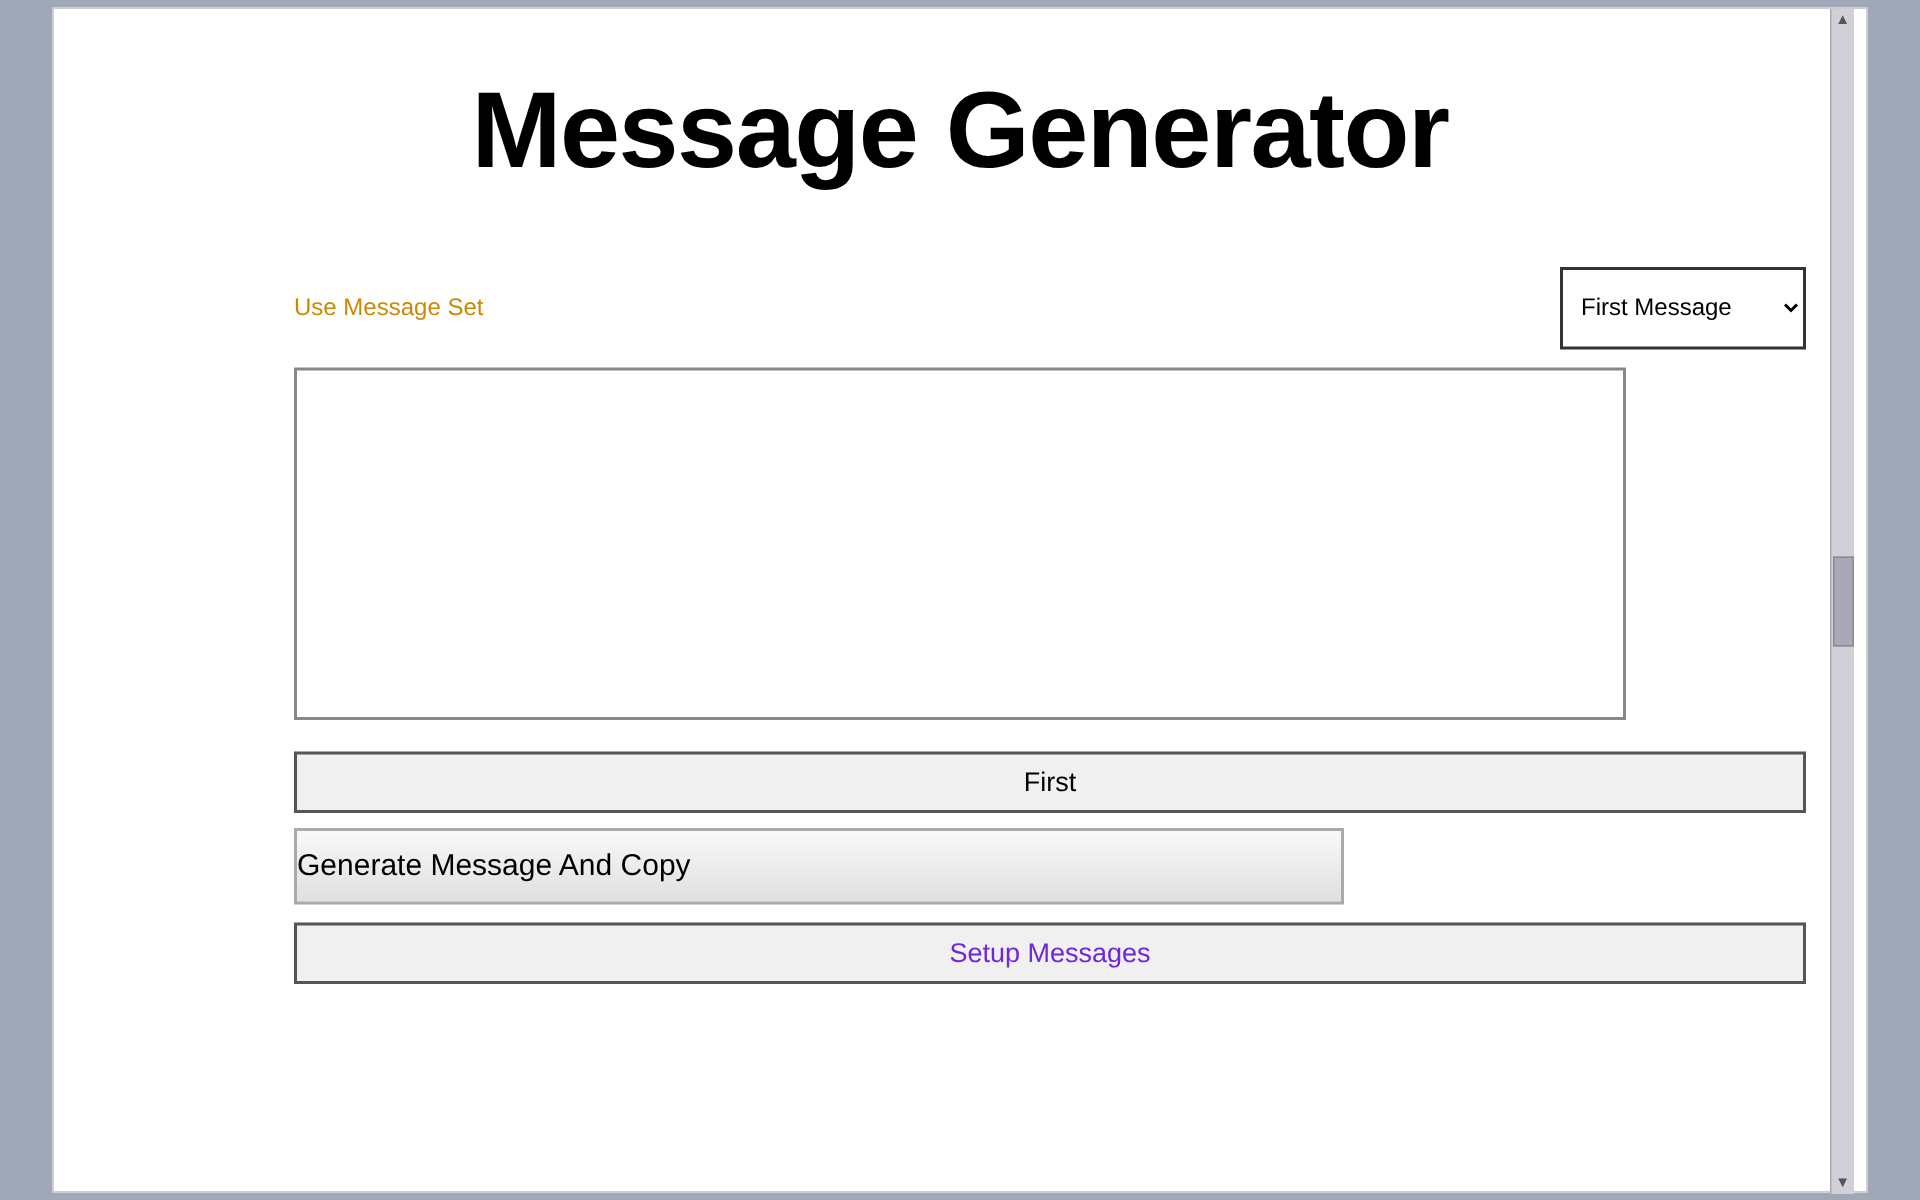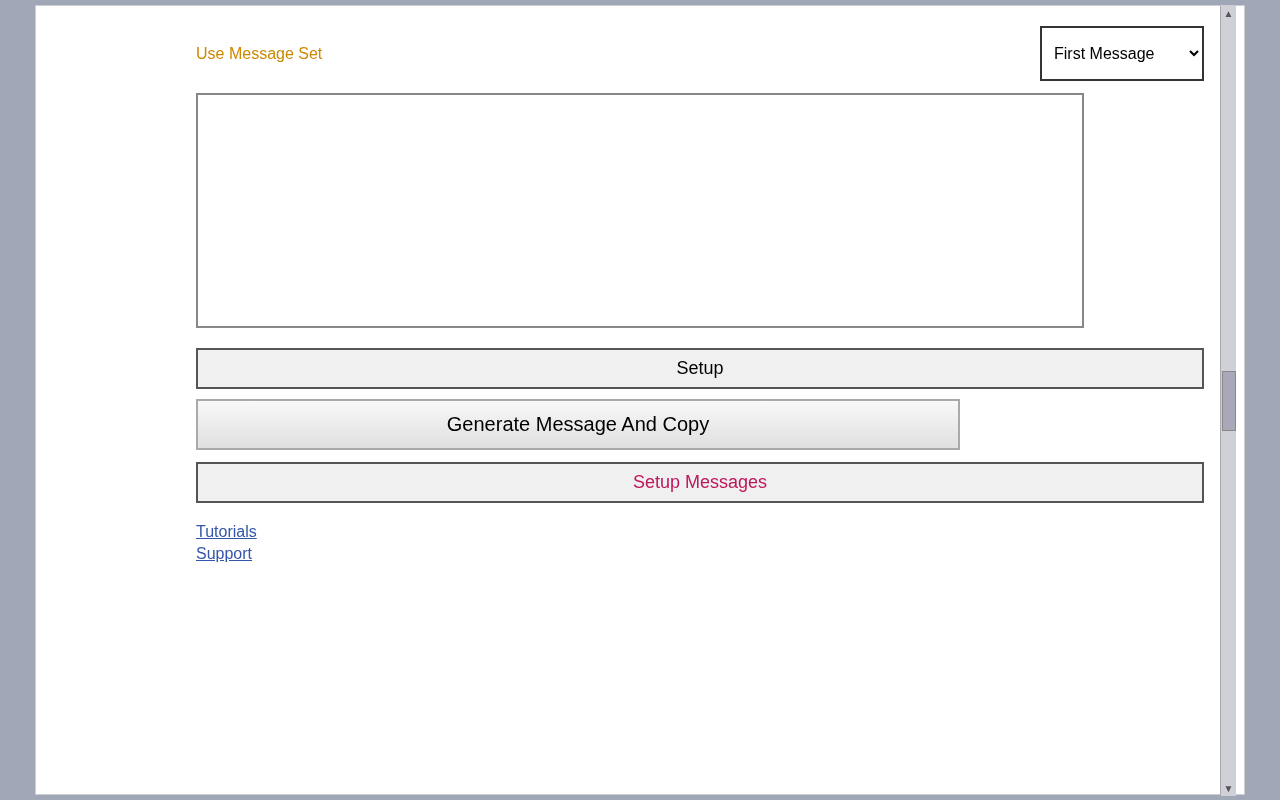--- a/index.html
+++ b/index.html
@@ -102,34 +102,34 @@
 
     .generate-button {
       display: inline-block;
       padding: 12px 0;
       font-size: 20px;
       border: 2px solid #aaaaaa;
       background: linear-gradient(to bottom, #f8f8f8, #e0e0e0);
       cursor: pointer;
       font-family: Arial, sans-serif;
       color: #000;
-      width: 764px;
-      text-align: center;
+      width: 700px;
+      text-align: left;
       margin-bottom: 12px;
     }
 
     .setup-button {
       display: inline-block;
       padding: 8px 22px;
       font-size: 18px;
       border: 2px solid #555;
       background-color: #f0f0f0;
       cursor: pointer;
       font-family: Arial, sans-serif;
-      color: #be185d;
+      color: #6d28d9;
       margin-bottom: 20px;
     }
 
     .links-row {
       margin-left: 120px;
       display: flex;
       flex-direction: column;
       gap: 4px;
     }
 
@@ -167,44 +167,41 @@
       font-size: 10px;
       color: #555;
       cursor: pointer;
     }
   </style>
 </head>
 <body>
 
 <div class="main-container">
 
+  <h1 class="page-title">Message Generator</h1>
 
   <div class="message-set-row">
     <label class="message-set-label">Use Message Set</label>
     <select class="message-set-select">
       <option>First Message</option>
       <option>Second Message</option>
       <option>Third Message</option>
     </select>
   </div>
 
   <div class="textarea-container">
     <textarea class="message-textarea" style=""></textarea>
   </div>
 
   <div class="buttons-row">
-    <button class="copy-button">Setup</button>
+    <button class="copy-button">First</button>
     <button class="generate-button">Generate Message And Copy</button>
     <button class="setup-button">Setup Messages</button>
   </div>
 
-  <div class="links-row">
-    <a class="link-item" href="#">Tutorials</a>
-    <a class="link-item" href="#">Support</a>
-  </div>
 
   <div class="scrollbar-right">
     <span class="scrollbar-arrow">▲</span>
     <div class="scrollbar-thumb"></div>
     <span class="scrollbar-arrow">▼</span>
   </div>
 
 </div>
 
 </body></html>

